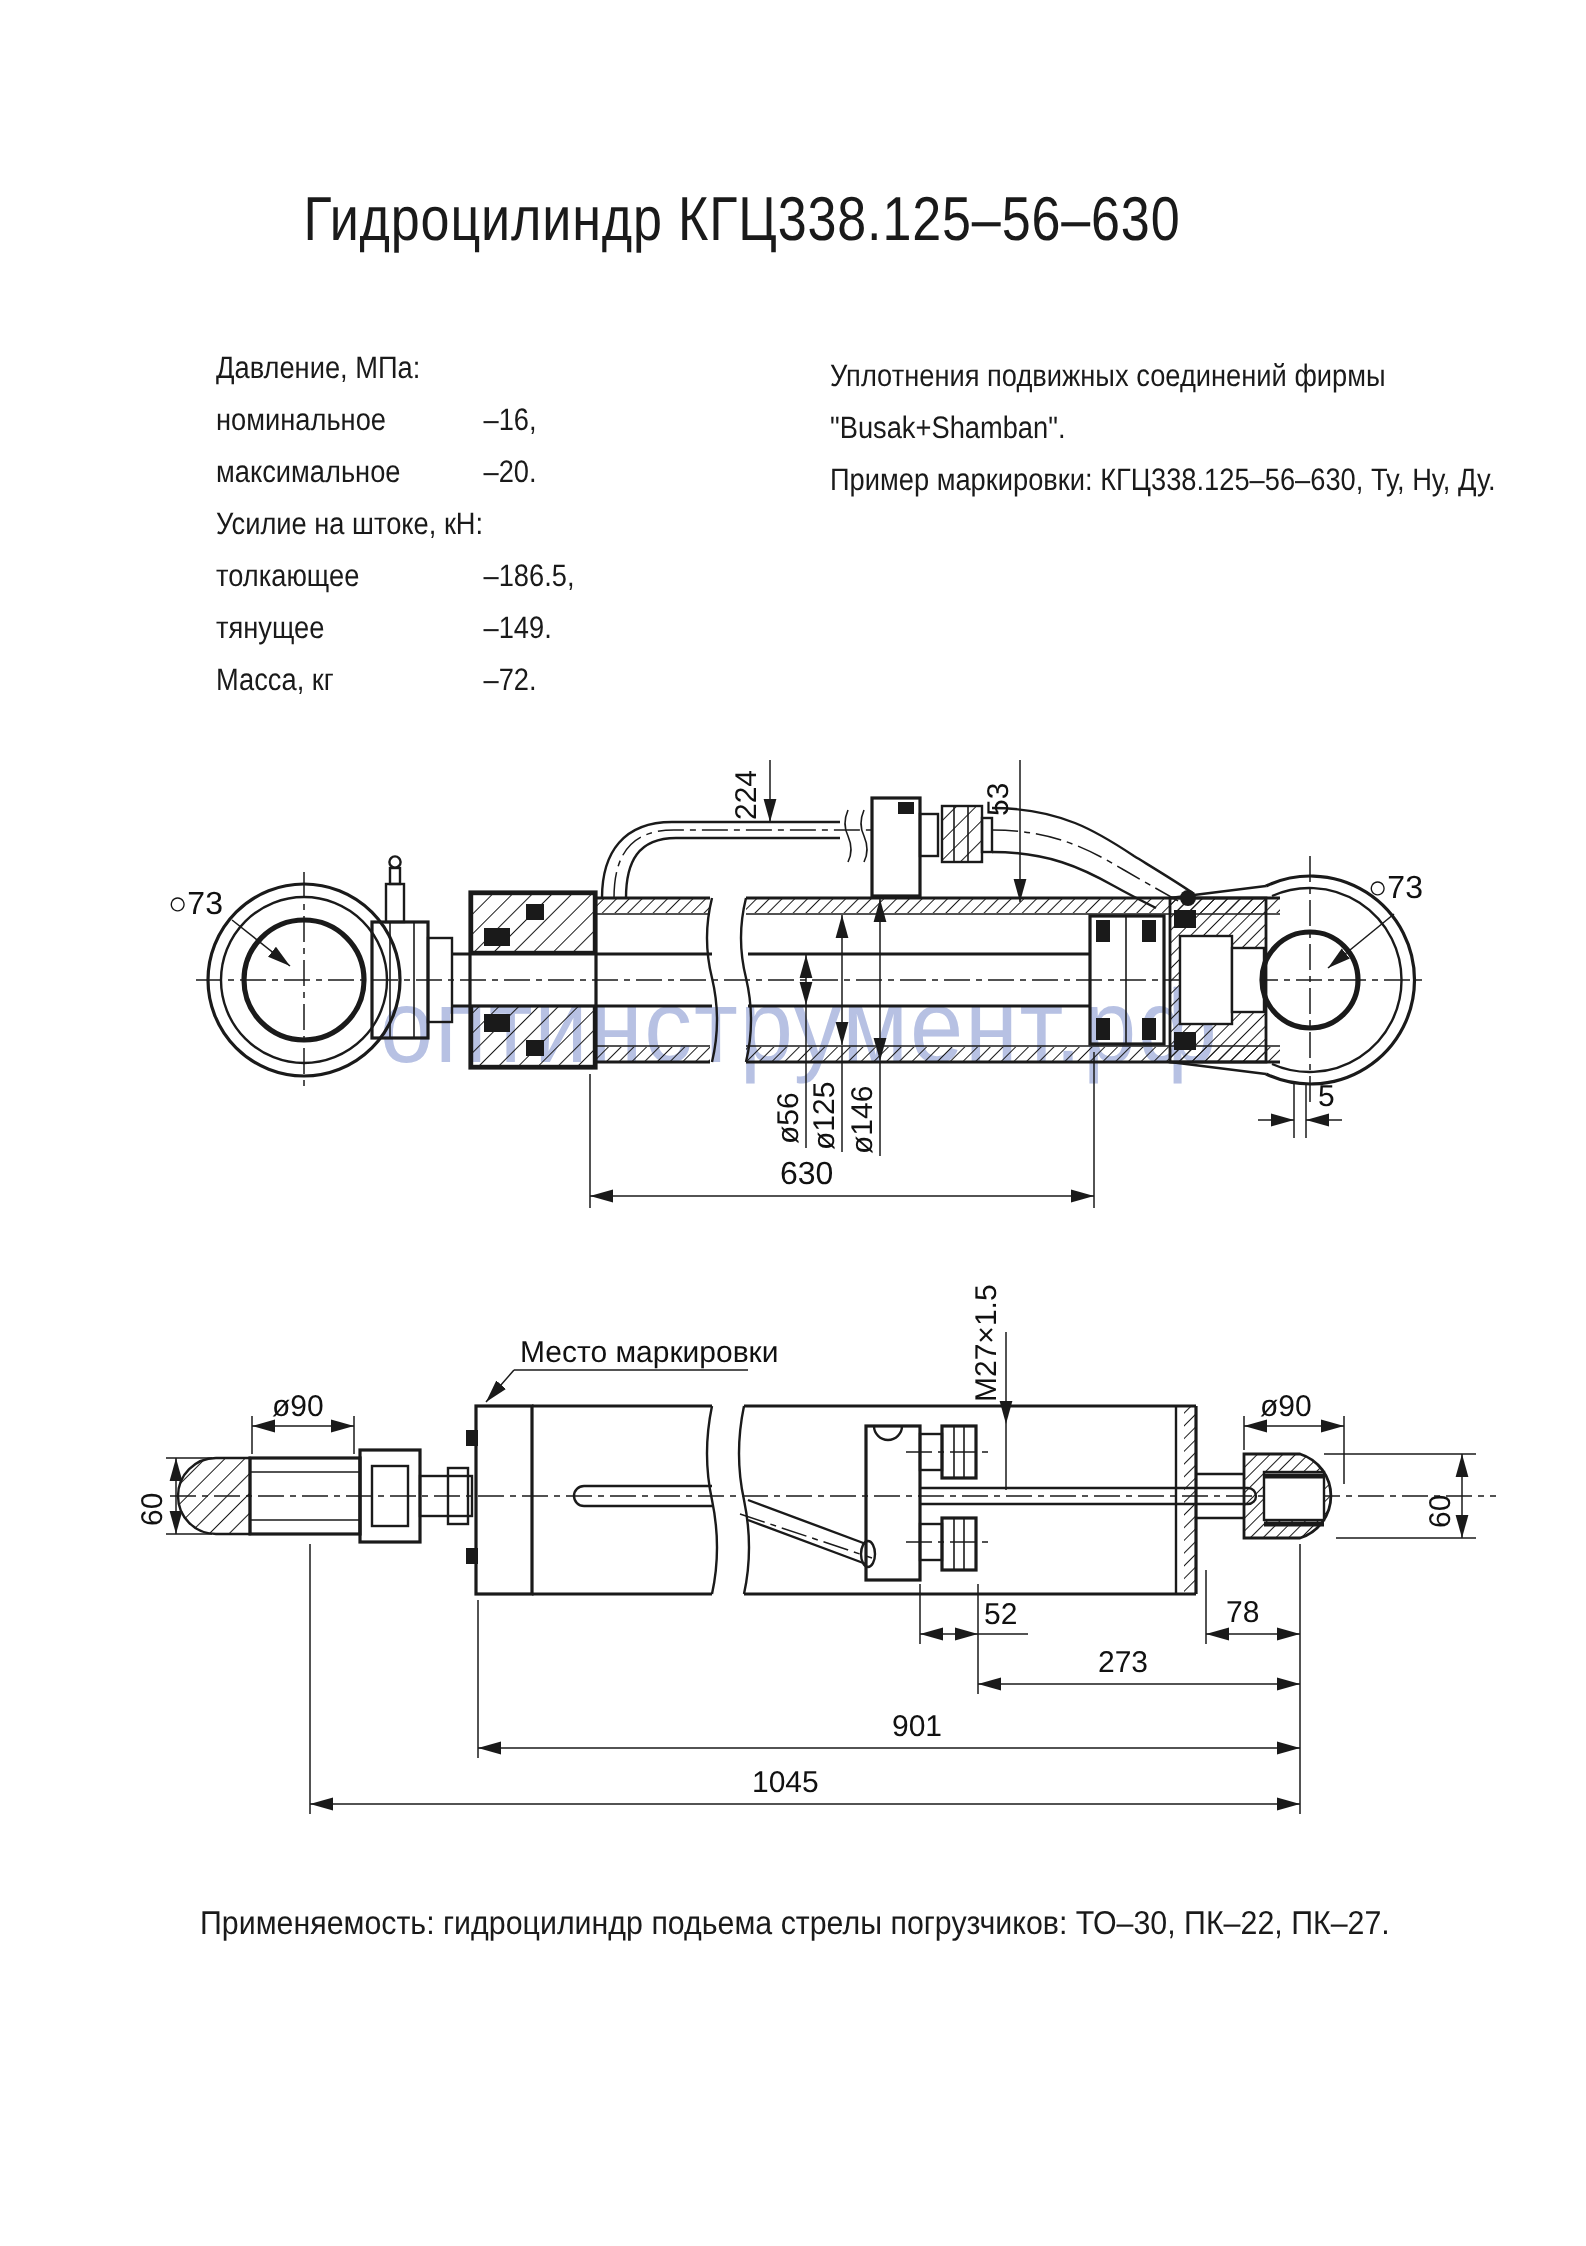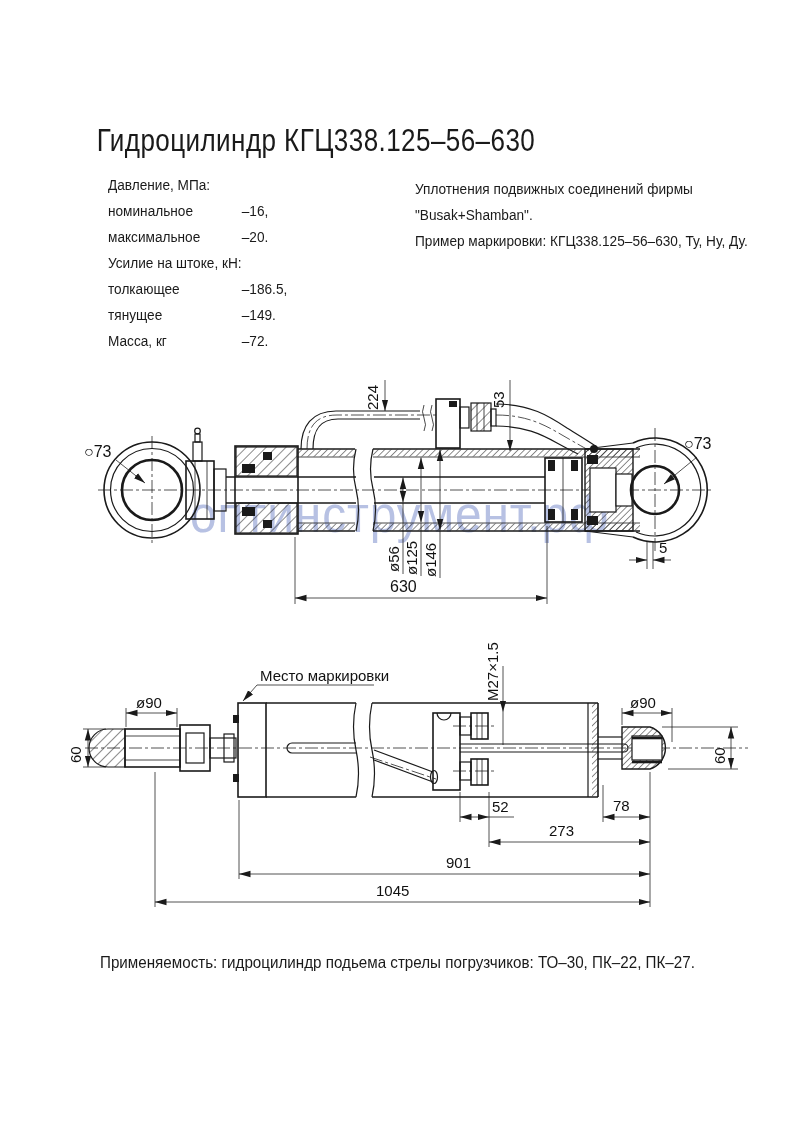--- a/index.html
+++ b/index.html
@@ -1,18 +1,18 @@
 <!DOCTYPE html>
 <html><head>
 <meta charset="utf-8">
 <style>
   html,body{margin:0;padding:0;background:#fff;}
   .page{position:relative;width:793px;height:1123px;background:#ffffff;overflow:hidden;
         font-family:"Liberation Sans","DejaVu Sans",sans-serif;color:#1a1a1a;}
-  .title{position:absolute;top:92px;left:0;width:632px;text-align:center;margin-top:31px;}
+  .title{position:absolute;top:92px;left:0;width:632px;text-align:right;}
   .title span{display:inline-block;font-size:31px;letter-spacing:0.5px;transform:scaleX(0.84);transform-origin:center;white-space:nowrap;}
   .specs{position:absolute;top:176px;left:108px;transform:scaleX(0.88);transform-origin:left top;}
   .spec-row{display:grid;grid-template-columns:152px auto;height:26px;font-size:15.5px;white-space:nowrap;}
   .notes{position:absolute;top:176px;left:415px;transform:scaleX(0.88);transform-origin:left top;
          font-size:15.5px;line-height:26px;white-space:nowrap;}
   .footer{position:absolute;top:953px;left:100px;transform:scaleX(0.92);transform-origin:left top;
           font-size:16.5px;white-space:nowrap;}
   .watermark{position:absolute;top:484px;left:190px;font-size:52px;letter-spacing:1px;
              color:#b7c1e3;transform:scaleX(0.92);transform-origin:left top;white-space:nowrap;}
   svg{position:absolute;left:0;top:350px;}

